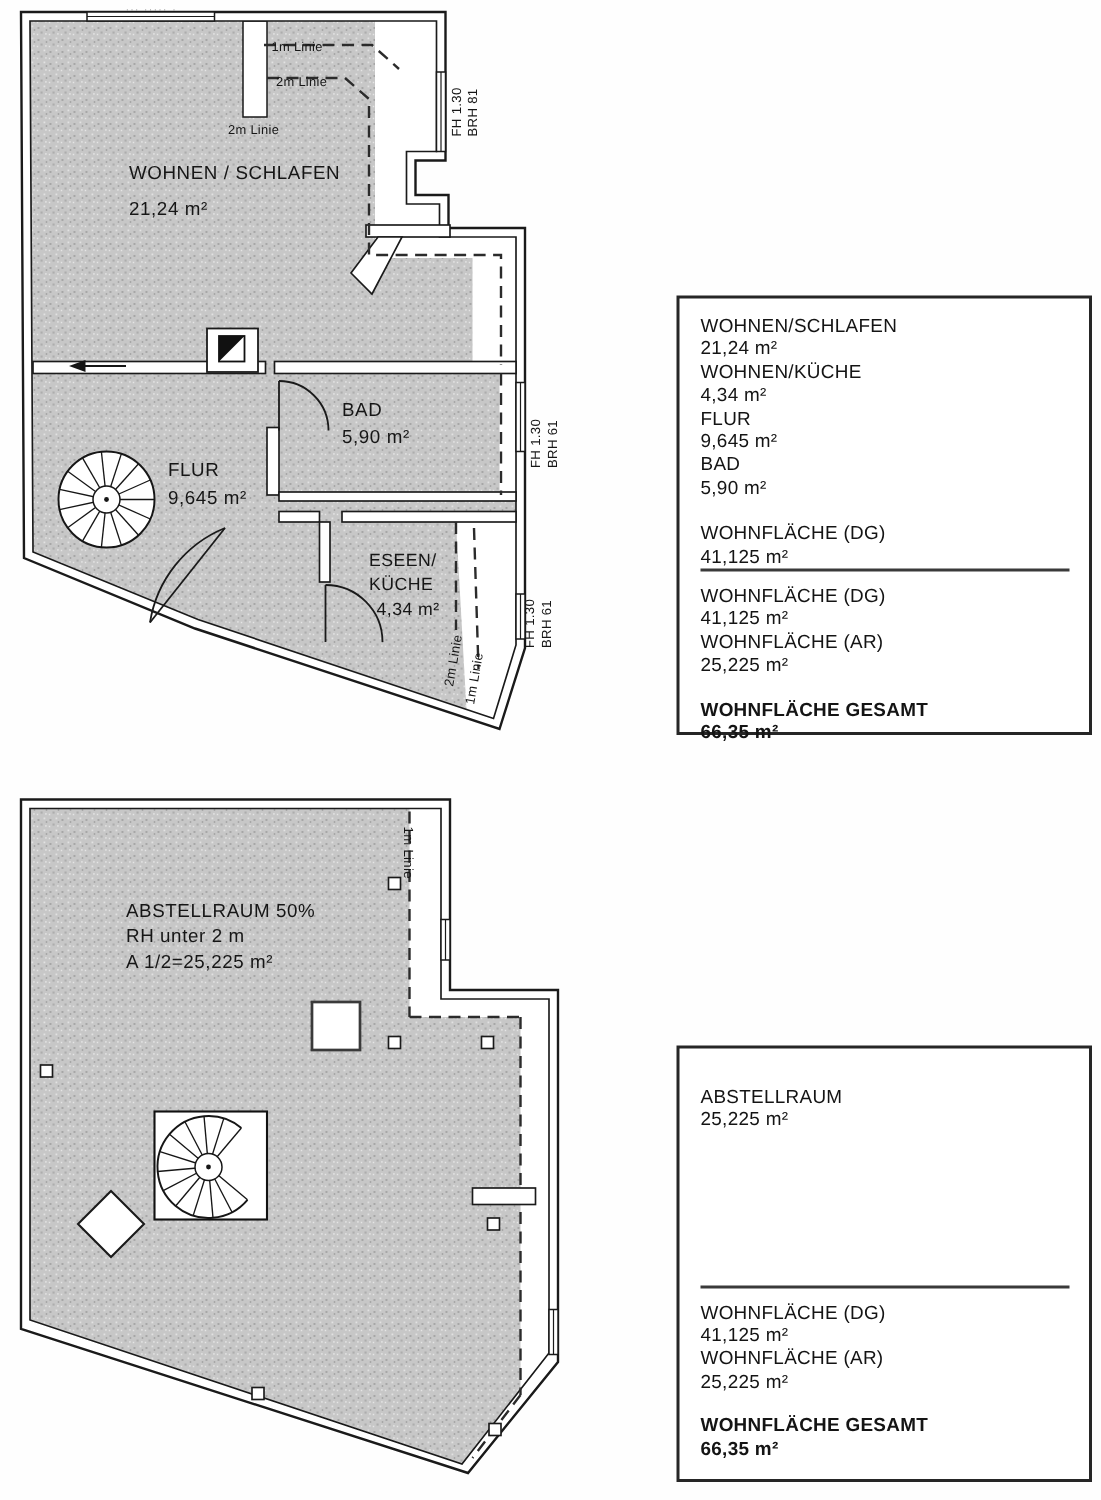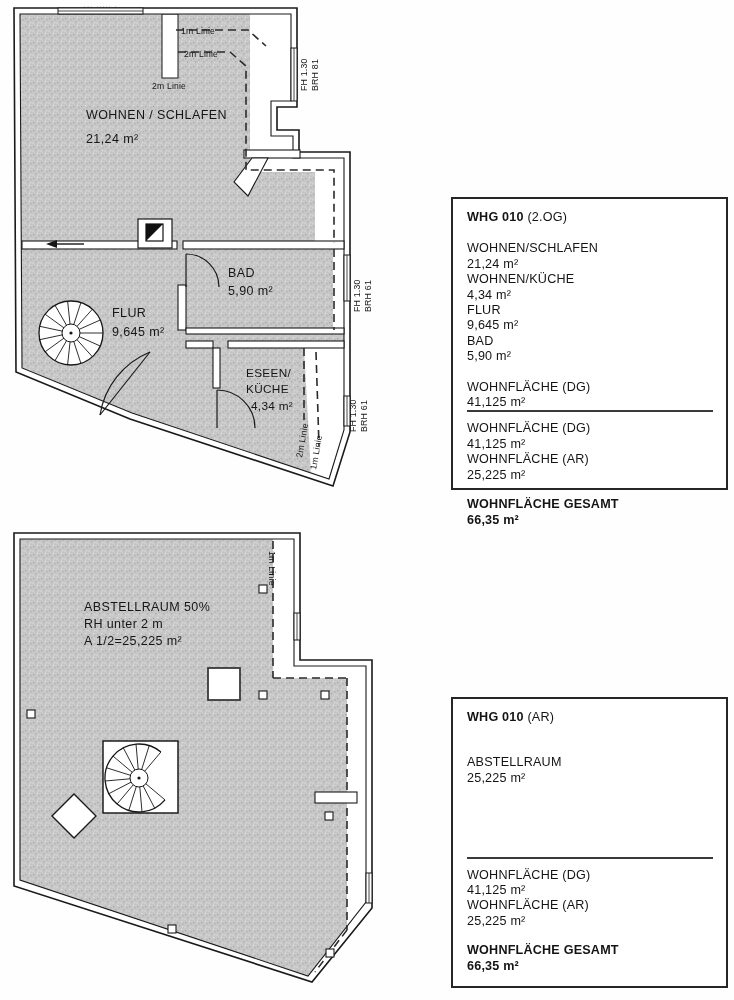--- a/index.html
+++ b/index.html
@@ -241,23 +241,20 @@
 
     <text class="fs12" x="84" y="611">ABSTELLRAUM 50%</text>
     <text class="fs12" x="84" y="628">RH unter 2 m</text>
     <text class="fs12" x="84" y="645">A 1/2=25,225 m²</text>
     <g transform="translate(269,551) rotate(90)">
       <text class="fsrot" x="0" y="0">1m Linie</text>
     </g>
   </svg>
 
   <div class="ptable" style="top:197px;height:293px;">
-    <div class="t-title">
-      <span class="b">WHG 010</span><span> (2.OG)</span>
-    </div>
     <div class="t-row">
       <span class="lbl">WOHNEN/SCHLAFEN</span>
       <span class="val">21,24 m²</span>
     </div>
     <div class="t-row">
       <span class="lbl">WOHNEN/KÜCHE</span>
       <span class="val">4,34 m²</span>
     </div>
     <div class="t-row">
       <span class="lbl">FLUR</span>
@@ -280,23 +277,20 @@
       <span class="lbl">WOHNFLÄCHE (AR)</span>
       <span class="val">25,225 m²</span>
     </div>
     <div class="t-row t-total">
       <span class="lbl">WOHNFLÄCHE GESAMT</span>
       <span class="val">66,35 m²</span>
     </div>
   </div>
 
   <div class="ptable" style="top:697px;height:291px;">
-    <div class="t-title">
-      <span class="b">WHG 010</span><span> (AR)</span>
-    </div>
     <div class="t-row first">
       <span class="lbl">ABSTELLRAUM</span>
       <span class="val">25,225 m²</span>
     </div>
     <div class="t-div"></div>
     <div class="t-row">
       <span class="lbl">WOHNFLÄCHE (DG)</span>
       <span class="val">41,125 m²</span>
     </div>
     <div class="t-row">

